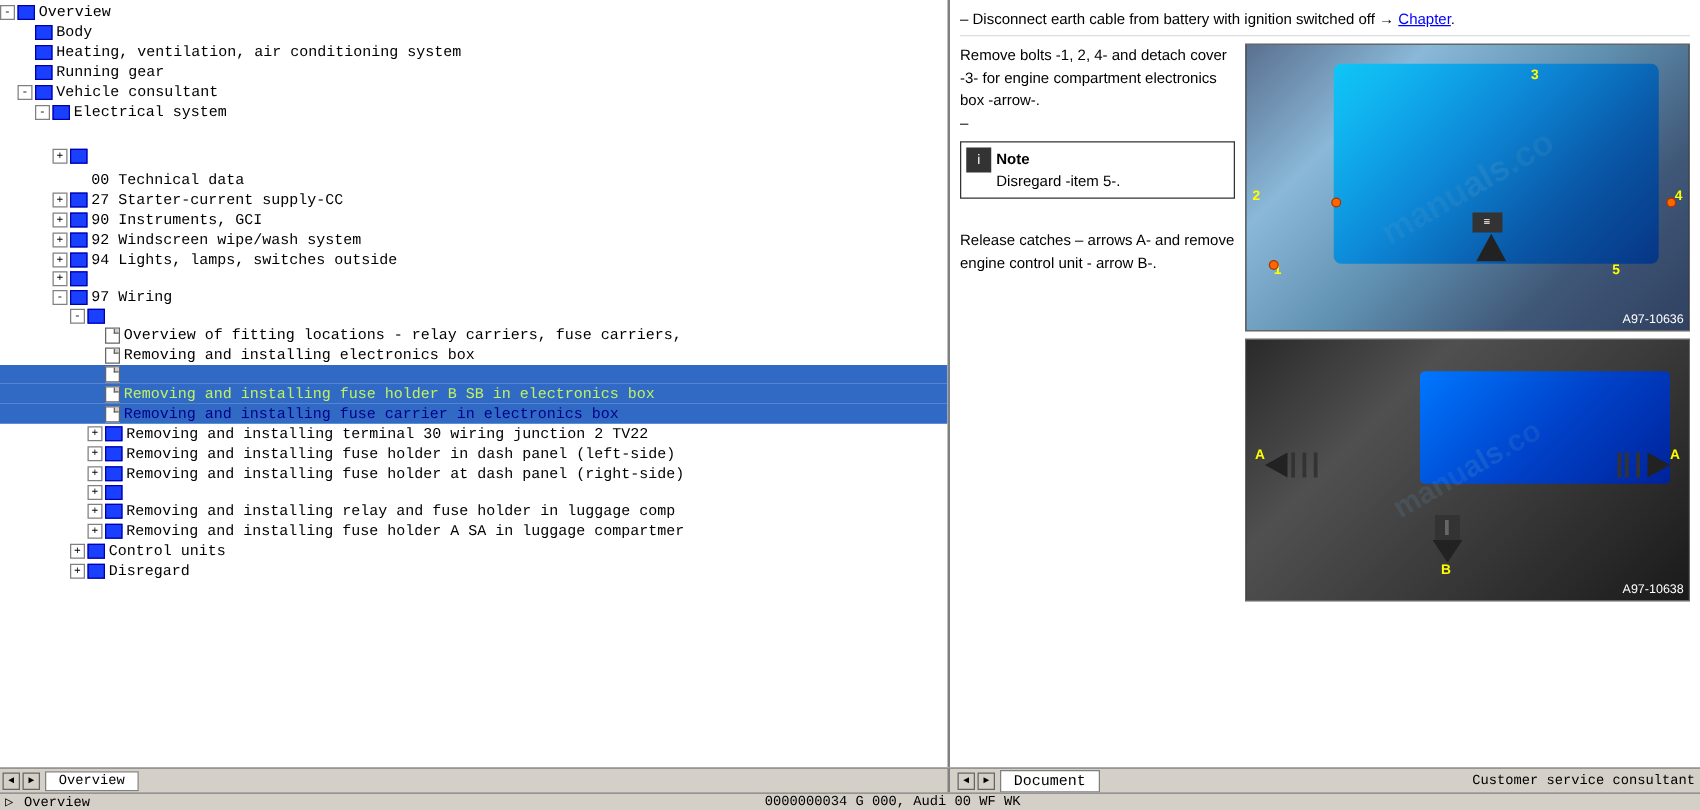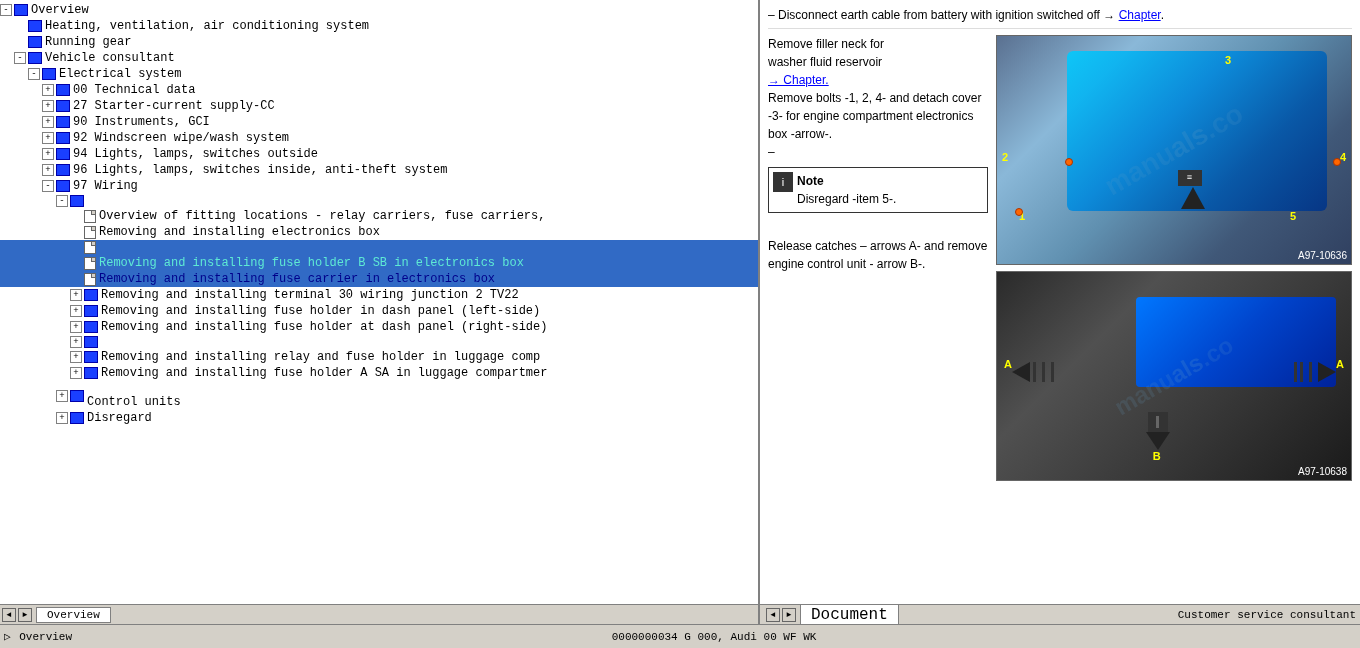--- a/index.html
+++ b/index.html
@@ -28,21 +28,21 @@
 
     
     .right-content { display: flex; gap: 8px; }
     .text-column { width: 220px; flex-shrink: 0; font-family: Arial, sans-serif; font-size: 12px; line-height: 1.5; }
     .images-column { flex: 1; display: flex; flex-direction: column; gap: 6px; }
 
     
     .top-instruction { font-family: Arial, sans-serif; font-size: 12px; padding: 0 8px 6px 0; border-bottom: 1px solid #ddd; margin-bottom: 6px; }
 
     
-    .status-bar { height: 24px; background: #d4d0c8; border-top: 1px solid #808080; display: flex; align-items: center; justify-content: space-between; padding: 0 4px; }
+    .status-bar { height: 14px; background: #d4d0c8; border-top: 1px solid #808080; display: flex; align-items: center; justify-content: space-between; padding: 0 4px; }
     .nav-arrows { display: flex; gap: 2px; padding: 2px; }
     .nav-arrow { width: 14px; height: 14px; background: #d4d0c8; border: 1px solid #666; display: flex; align-items: center; justify-content: center; font-size: 8px; cursor: pointer; }
     .circle-marker { position: absolute; width: 8px; height: 8px; background: #ff6600; border-radius: 50%; border: 1px solid #aa3300; }
 
     .watermark { position: absolute; top: 50%; left: 50%; transform: translate(-50%, -50%) rotate(-30deg); font-size: 36px; color: rgba(100,160,200,0.15); font-weight: bold; white-space: nowrap; pointer-events: none; font-family: Arial; }
   </style>
 </head>
 <body>
 
 <div class="main-container">
@@ -53,20 +53,26 @@
     <div class="tree-item">
           <span class="indent" style="width:0px;display:inline-block;"></span>
           <span class="expand-icon">-</span>
           <span style="display:inline-block;width:14px;height:12px;background:#1a3fff;border:1px solid #0000aa;margin-right:3px;vertical-align:middle;"></span>
           <span class="tree-text" style="color:;">Overview</span>
         </div>
         <div class="tree-item">
           <span class="indent" style="width:14px;display:inline-block;"></span>
           <span style="display:inline-block;width:14px;"></span>
           <span style="display:inline-block;width:14px;height:12px;background:#1a3fff;border:1px solid #0000aa;margin-right:3px;vertical-align:middle;"></span>
+          <span class="tree-text" style="color:;">Body</span>
+        </div>
+        <div class="tree-item">
+          <span class="indent" style="width:14px;display:inline-block;"></span>
+          <span style="display:inline-block;width:14px;"></span>
+          <span style="display:inline-block;width:14px;height:12px;background:#1a3fff;border:1px solid #0000aa;margin-right:3px;vertical-align:middle;"></span>
           <span class="tree-text" style="color:;">Heating, ventilation, air conditioning system</span>
         </div>
         <div class="tree-item">
           <span class="indent" style="width:14px;display:inline-block;"></span>
           <span style="display:inline-block;width:14px;"></span>
           <span style="display:inline-block;width:14px;height:12px;background:#1a3fff;border:1px solid #0000aa;margin-right:3px;vertical-align:middle;"></span>
           <span class="tree-text" style="color:;">Running gear</span>
         </div>
         <div class="tree-item">
           <span class="indent" style="width:14px;display:inline-block;"></span>
@@ -77,21 +83,21 @@
         <div class="tree-item">
           <span class="indent" style="width:28px;display:inline-block;"></span>
           <span class="expand-icon">-</span>
           <span style="display:inline-block;width:14px;height:12px;background:#1a3fff;border:1px solid #0000aa;margin-right:3px;vertical-align:middle;"></span>
           <span class="tree-text" style="color:;">Electrical system</span>
         </div>
         <div class="tree-item">
           <span class="indent" style="width:42px;display:inline-block;"></span>
           <span class="expand-icon">+</span>
           <span style="display:inline-block;width:14px;height:12px;background:#1a3fff;border:1px solid #0000aa;margin-right:3px;vertical-align:middle;"></span>
-          <span class="tree-text" style="color:;">00 Technical data</span>
+          <span class="tree-text" style="color:;margin-top:38px;">00 Technical data</span>
         </div>
         <div class="tree-item">
           <span class="indent" style="width:42px;display:inline-block;"></span>
           <span class="expand-icon">+</span>
           <span style="display:inline-block;width:14px;height:12px;background:#1a3fff;border:1px solid #0000aa;margin-right:3px;vertical-align:middle;"></span>
           <span class="tree-text" style="color:;">27 Starter-current supply-CC</span>
         </div>
         <div class="tree-item">
           <span class="indent" style="width:42px;display:inline-block;"></span>
           <span class="expand-icon">+</span>
@@ -107,21 +113,20 @@
         <div class="tree-item">
           <span class="indent" style="width:42px;display:inline-block;"></span>
           <span class="expand-icon">+</span>
           <span style="display:inline-block;width:14px;height:12px;background:#1a3fff;border:1px solid #0000aa;margin-right:3px;vertical-align:middle;"></span>
           <span class="tree-text" style="color:;">94 Lights, lamps, switches outside</span>
         </div>
         <div class="tree-item">
           <span class="indent" style="width:42px;display:inline-block;"></span>
           <span class="expand-icon">+</span>
           <span style="display:inline-block;width:14px;height:12px;background:#1a3fff;border:1px solid #0000aa;margin-right:3px;vertical-align:middle;"></span>
-          <span class="tree-text" style="color:;">96 Lights, lamps, switches inside, anti-theft system</span>
         </div>
         <div class="tree-item">
           <span class="indent" style="width:42px;display:inline-block;"></span>
           <span class="expand-icon">-</span>
           <span style="display:inline-block;width:14px;height:12px;background:#1a3fff;border:1px solid #0000aa;margin-right:3px;vertical-align:middle;"></span>
           <span class="tree-text" style="color:;">97 Wiring</span>
         </div>
         <div class="tree-item">
           <span class="indent" style="width:56px;display:inline-block;"></span>
           <span class="expand-icon">-</span>
@@ -149,21 +154,21 @@
           <span style="display:inline-block;width:12px;height:13px;background:#fff;border:1px solid #666;margin-right:3px;vertical-align:middle;position:relative;">
             <span style="position:absolute;top:0;right:0;width:4px;height:4px;background:#d4d0c8;border-left:1px solid #666;border-bottom:1px solid #666;"></span>
           </span>
         </div>
         <div class="tree-item selected">
           <span class="indent" style="width:70px;display:inline-block;"></span>
           <span style="display:inline-block;width:14px;"></span>
           <span style="display:inline-block;width:12px;height:13px;background:#fff;border:1px solid #666;margin-right:3px;vertical-align:middle;position:relative;">
             <span style="position:absolute;top:0;right:0;width:4px;height:4px;background:#d4d0c8;border-left:1px solid #666;border-bottom:1px solid #666;"></span>
           </span>
-          <span class="tree-text" style="color:#5eead4;text-align:right;">Removing and installing fuse holder B SB in electronics box</span>
+          <span class="tree-text" style="color:#bef264;text-align:right;">Removing and installing fuse holder B SB in electronics box</span>
         </div>
         <div class="tree-item selected">
           <span class="indent" style="width:70px;display:inline-block;"></span>
           <span style="display:inline-block;width:14px;"></span>
           <span style="display:inline-block;width:12px;height:13px;background:#fff;border:1px solid #666;margin-right:3px;vertical-align:middle;position:relative;">
             <span style="position:absolute;top:0;right:0;width:4px;height:4px;background:#d4d0c8;border-left:1px solid #666;border-bottom:1px solid #666;"></span>
           </span>
           <span class="tree-text" style="color:#00008b;">Removing and installing fuse carrier in electronics box</span>
         </div>
         <div class="tree-item">
@@ -198,39 +203,38 @@
         <div class="tree-item">
           <span class="indent" style="width:70px;display:inline-block;"></span>
           <span class="expand-icon">+</span>
           <span style="display:inline-block;width:14px;height:12px;background:#1a3fff;border:1px solid #0000aa;margin-right:3px;vertical-align:middle;"></span>
           <span class="tree-text" style="color:;">Removing and installing fuse holder A SA in luggage compartmer</span>
         </div>
         <div class="tree-item">
           <span class="indent" style="width:56px;display:inline-block;"></span>
           <span class="expand-icon">+</span>
           <span style="display:inline-block;width:14px;height:12px;background:#1a3fff;border:1px solid #0000aa;margin-right:3px;vertical-align:middle;"></span>
-          <span class="tree-text" style="color:;margin-top:13px;">Control units</span>
+          <span class="tree-text" style="color:;">Control units</span>
         </div>
         <div class="tree-item">
           <span class="indent" style="width:56px;display:inline-block;"></span>
           <span class="expand-icon">+</span>
           <span style="display:inline-block;width:14px;height:12px;background:#1a3fff;border:1px solid #0000aa;margin-right:3px;vertical-align:middle;"></span>
           <span class="tree-text" style="color:;">Disregard</span>
         </div>
       </div>
   </div>
 
   <div class="right-panel">
     <div class="top-instruction">
       <span>– Disconnect earth cable from battery with ignition switched off</span>
       <span> → </span><span class="link">Chapter</span><span>.</span>
     </div>
     <div class="right-content">
       <div class="text-column">
-        <p>Remove filler neck for<br>washer fluid reservoir<br><span class="link arrow-link">→ Chapter.</span></p>
         <p>Remove bolts -1, 2, 4- and detach cover -3- for engine compartment electronics box -arrow-.</p>
         <p>–</p>
         <div class="note-box">
           <div class="note-icon">i</div>
           <div>
             <strong>Note</strong><br>
             <span>Disregard -item 5-.</span>
           </div>
         </div>
         <br>
@@ -306,21 +310,21 @@
       <div class="nav-arrow">►</div>
     </div>
     <div style="background:#ffffff; border:1px solid #808080; padding:1px 10px; font-size:11px; margin-left:2px;">Overview</div>
   </div>
   <div style="flex:1; display:flex; align-items:center; justify-content:space-between; padding:0 4px;">
     <div style="display:flex; align-items:center;">
       <div class="nav-arrows">
         <div class="nav-arrow">◄</div>
         <div class="nav-arrow">►</div>
       </div>
-      <div style="background:#ffffff; border:1px solid #808080; padding:1px 10px; font-size:16px; margin-left:2px;">Document</div>
+      <div style="background:#ffffff; border:1px solid #808080; padding:1px 10px; font-size:12px; margin-left:2px;">Document</div>
     </div>
     <div style="font-size:11px;">Customer service consultant</div>
   </div>
 </div>
 
 <div class="status-bar">
   <div style="font-size:11px;">
     <span>▷</span>
     <span style="margin-left:2px;">Overview</span>
   </div>

